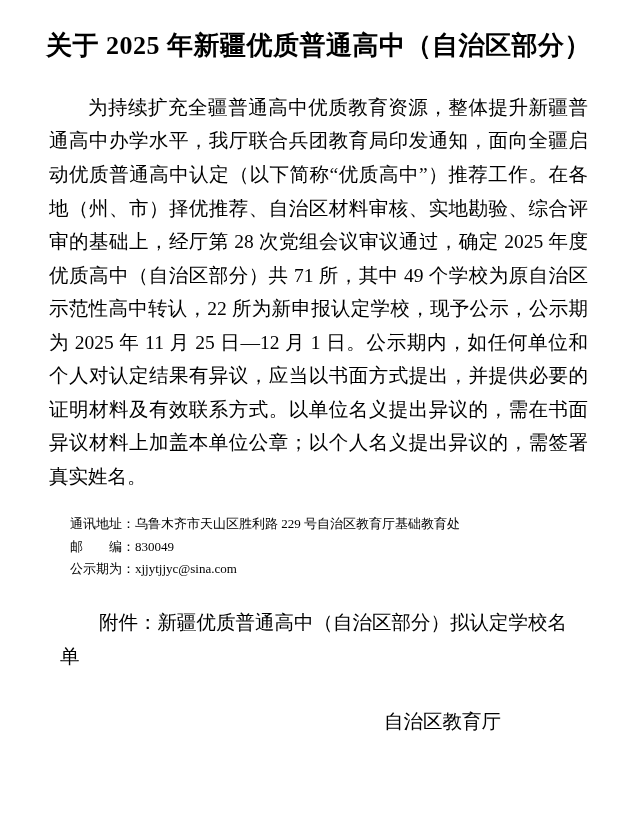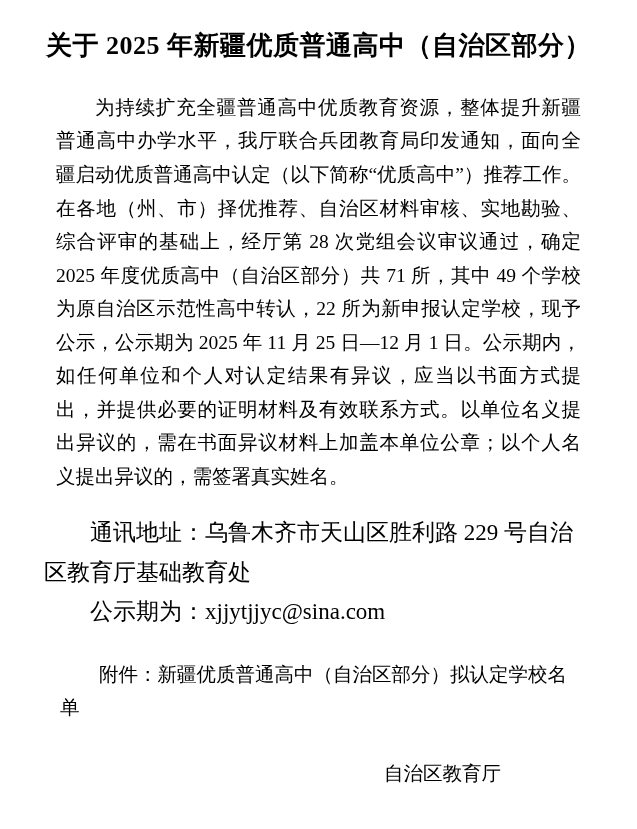--- a/index.html
+++ b/index.html
@@ -33,26 +33,26 @@
     display: block;
   }
   .body-block {
     margin-top: 26px;
     font-size: 19.5px;
     line-height: 1.72;
     text-align: justify;
     text-justify: inter-ideograph;
   }
   p.para {
-    margin: 12px;
+    margin: 5px;
     text-indent: 2em;
   }
   .contact-block {
     margin-top: 20px;
-    font-size: 23px;
+    font-size: 13px;
     line-height: 1.72;
   }
   .contact-line {
     text-indent: 2em;
     margin: 0;
   }
   .attach-block {
     margin-top: 26px;
     font-size: 19.5px;
     line-height: 1.72;
@@ -83,20 +83,21 @@
   <div class="doc-title">
     <span class="title-line">关于 2025 年新疆优质普通高中（自治区部分）</span>
   </div>
 
   <div class="body-block">
     <p class="para">为持续扩充全疆普通高中优质教育资源，整体提升新疆普通高中办学水平，我厅联合兵团教育局印发通知，面向全疆启动优质普通高中认定（以下简称“优质高中”）推荐工作。在各地（州、市）择优推荐、自治区材料审核、实地勘验、综合评审的基础上，经厅第 28 次党组会议审议通过，确定 2025 年度优质高中（自治区部分）共 71 所，其中 49 个学校为原自治区示范性高中转认，22 所为新申报认定学校，现予公示，公示期为 2025 年 11 月 25 日—12 月 1 日。公示期内，如任何单位和个人对认定结果有异议，应当以书面方式提出，并提供必要的证明材料及有效联系方式。以单位名义提出异议的，需在书面异议材料上加盖本单位公章；以个人名义提出异议的，需签署真实姓名。</p>
   </div>
 
   <div class="contact-block">
     <p class="contact-line"><span>通讯地址：</span><span>乌鲁木齐市天山区胜利路 229 号自治区教育厅基础教育处</span></p>
+    <p class="contact-line">邮　　编：830049</p>
     <p class="contact-line">公示期为：xjjytjjyc@sina.com</p>
   </div>
 
   <div class="attach-block">
     <p class="attach-line">附件：新疆优质普通高中（自治区部分）拟认定学校名单</p>
   </div>
 
   <div class="sign-block">
     <p class="sign-line">自治区教育厅</p>
   </div>

